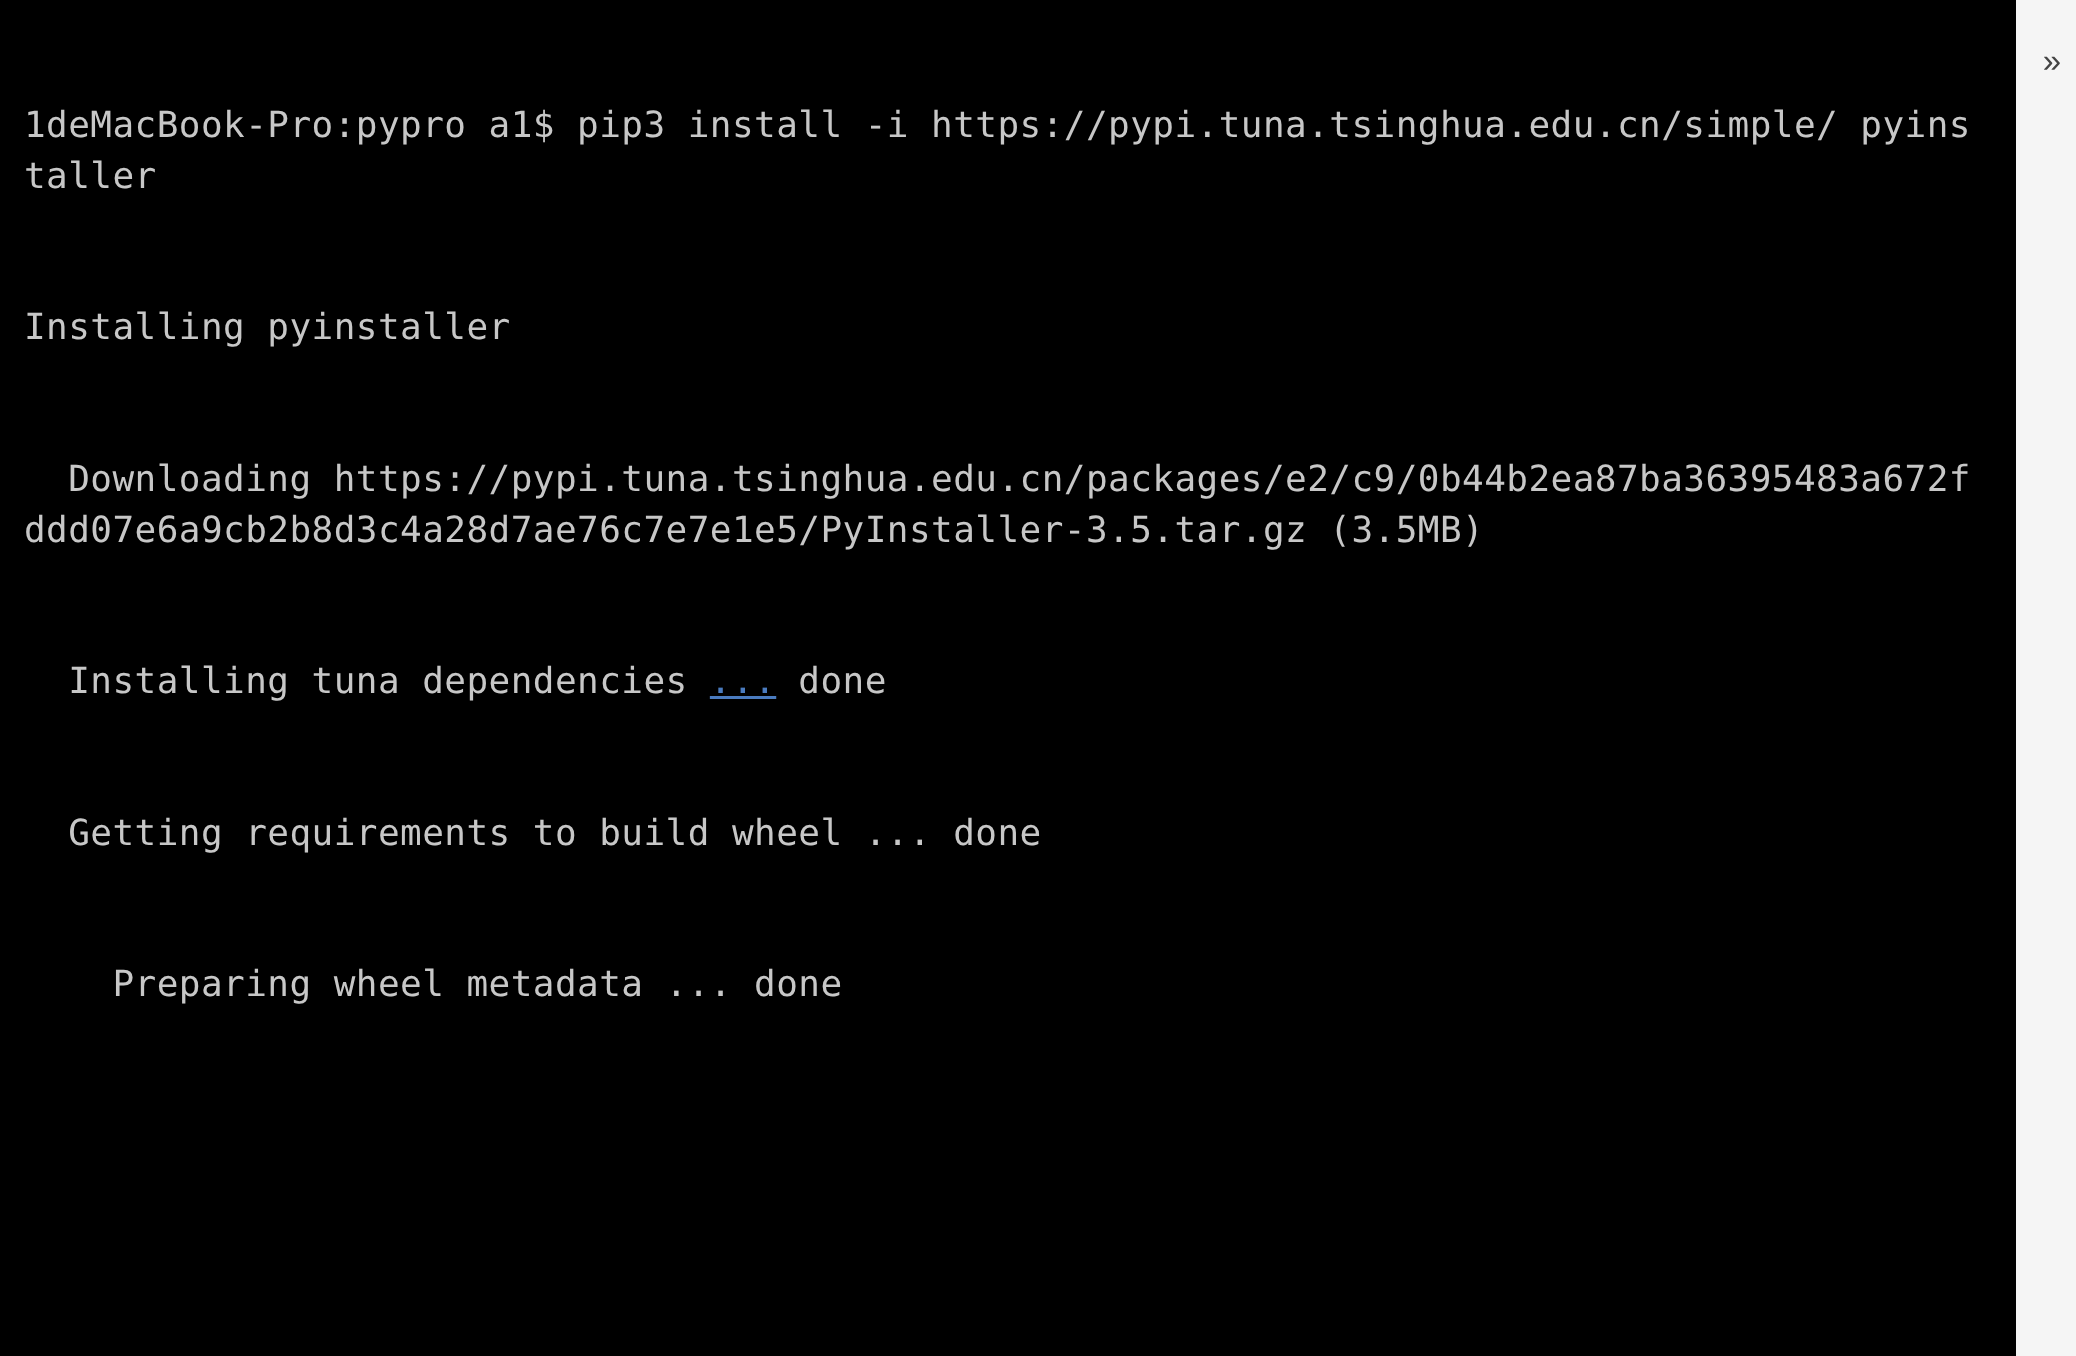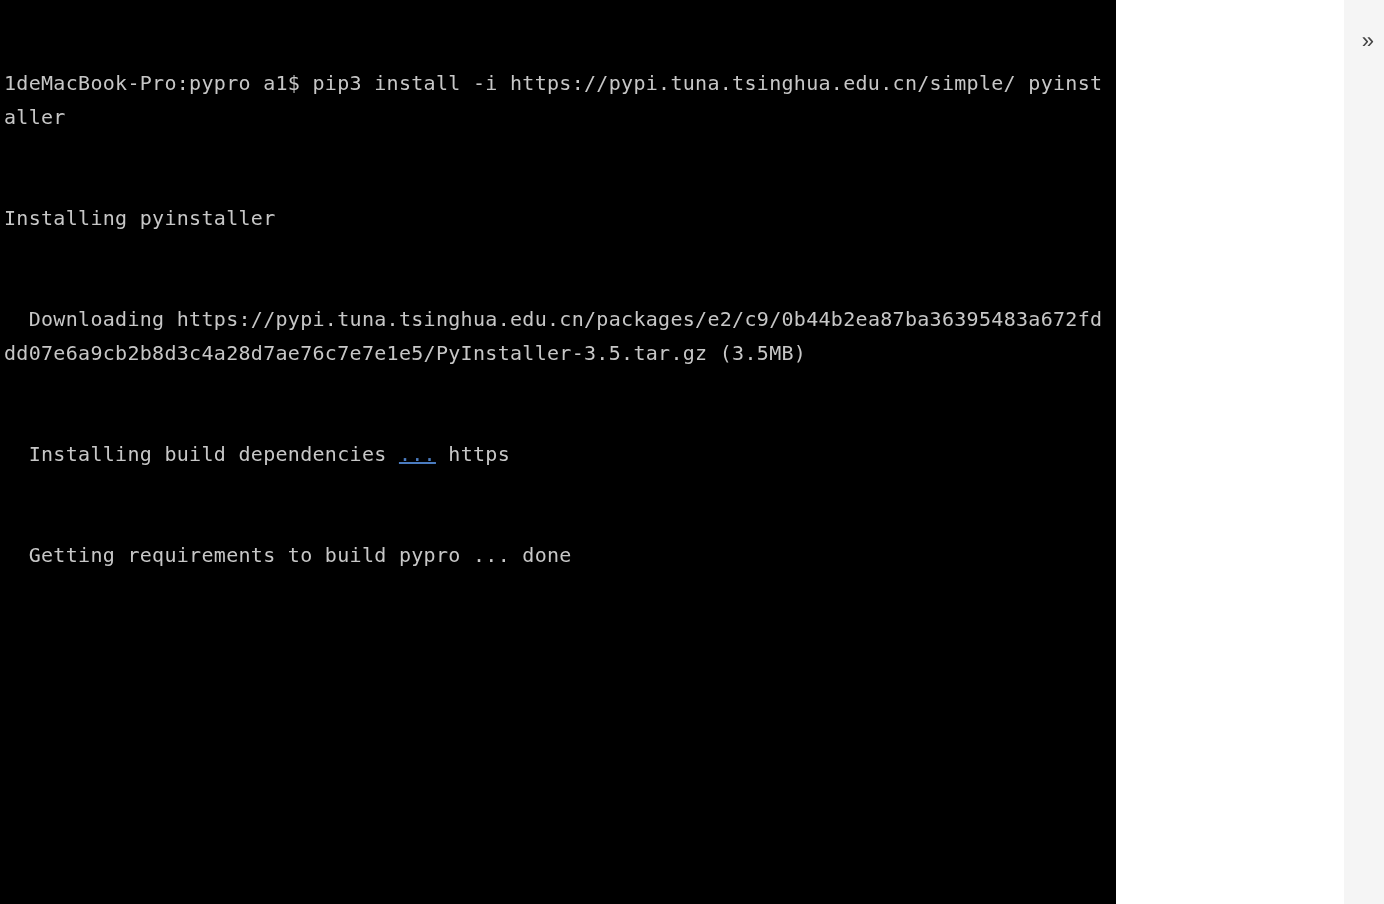--- a/index.html
+++ b/index.html
@@ -7,25 +7,25 @@
       background: #fff;
       width: 1384px;
       height: 904px;
       overflow: hidden;
       position: relative;
     }
     .terminal {
       background: #000;
       color: #c7c7c7;
       font-family: "Menlo", "Monaco", "Consolas", monospace;
-      font-size: 20px;
+      font-size: 24px;
       line-height: 33.7px;
       letter-spacing: 0.3px;
-      padding: 0 4px;
-      width: 1116px;
+      padding: 0 16px;
+      width: 1344px;
       height: 904px;
       white-space: pre-wrap;
       word-break: break-all;
       position: relative;
     }
     .line { white-space: pre; }
     .linewrap { white-space: pre-wrap; word-break: break-all; }
     .link { color: #4a7bbf; text-decoration: underline; }
     .bar {
       display: inline-block;
@@ -52,22 +52,23 @@
       color: #444;
     }
   </style>
 </head>
 <body>
 
 <div class="terminal">
   <div class="linewrap">1deMacBook-Pro:pypro a1$ pip3 install -i https://pypi.tuna.tsinghua.edu.cn/simple/ pyinstaller</div>
   <div class="line">Installing pyinstaller</div>
   <div class="linewrap">  Downloading https://pypi.tuna.tsinghua.edu.cn/packages/e2/c9/0b44b2ea87ba36395483a672fddd07e6a9cb2b8d3c4a28d7ae76c7e7e1e5/PyInstaller-3.5.tar.gz (3.5MB)</div>
-  <div class="line"><span>  Installing build dependencies </span><span class="link">...</span><span> https</span></div>
-  <div class="line">  Getting requirements to build pypro ... done</div>
+  <div class="line"><span>  Installing tuna dependencies </span><span class="link">...</span><span> done</span></div>
+  <div class="line">  Getting requirements to build wheel ... done</div>
+  <div class="line">    Preparing wheel metadata ... done</div>
   
   
   
   
   
   
   
   
   
   

